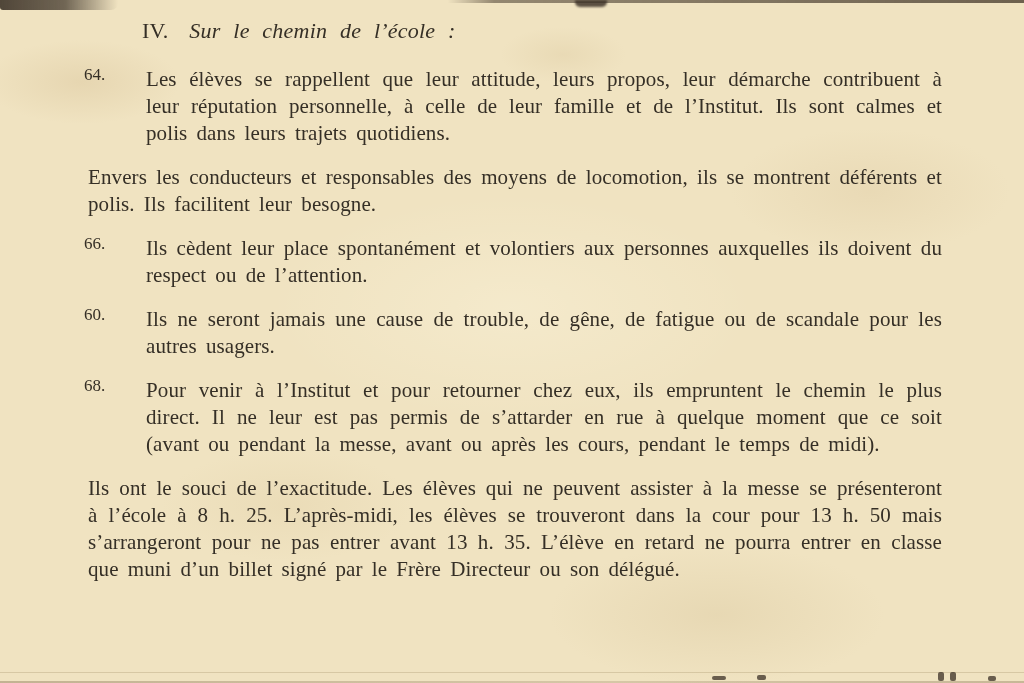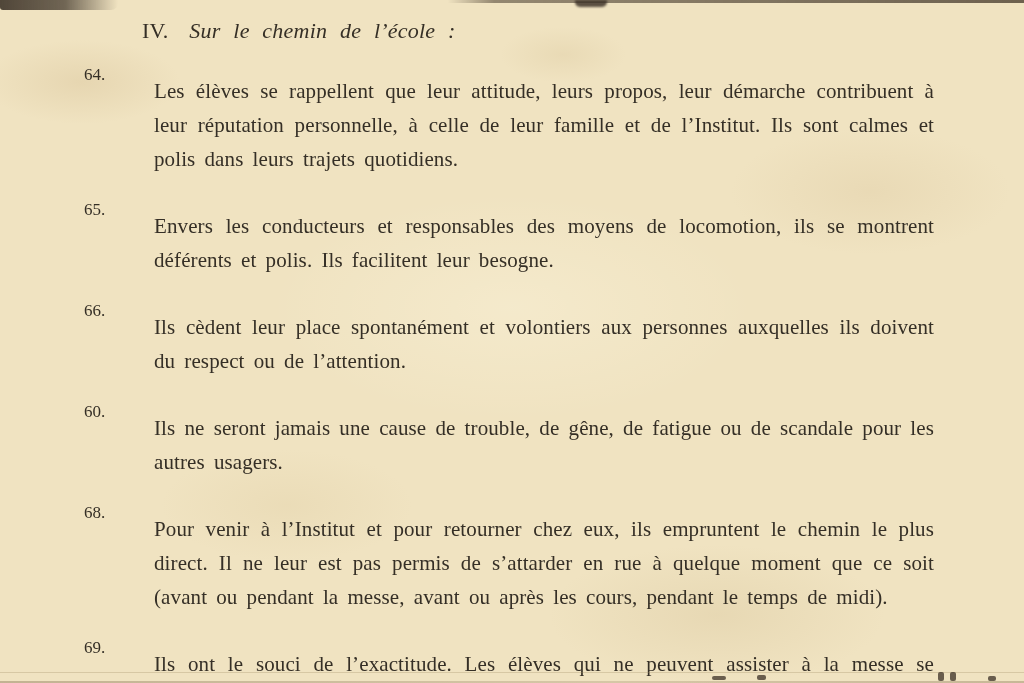--- a/index.html
+++ b/index.html
@@ -53,23 +53,23 @@
     margin-bottom: 9px;
   }
   .rule-number {
     flex: none;
     width: 58px;
     font-size: 17px;
     line-height: 26px;
   }
   .rule-text {
     flex: 1;
-    margin: 12px;
+    margin: 4px;
     font-size: 21px;
-    line-height: 34px;
+    line-height: 27px;
     text-align: justify;
     word-spacing: 0.18em;
     letter-spacing: 0.005em;
     hyphens: auto;
   }
 
   .page-number {
     margin-top: 12px;
     text-align: center;
     font-size: 21px;
@@ -138,41 +138,39 @@
     </h1>
 
     <div class="rules">
 
       <div class="rule">
         <span class="rule-number">64.</span>
         <p class="rule-text" lang="fr">Les élèves se rappellent que leur attitude, leurs propos, leur démarche contribuent à leur réputation personnelle, à celle de leur famille et de l’Institut. Ils sont calmes et polis dans leurs trajets quotidiens.</p>
       </div>
 
       <div class="rule">
-        <span class="rule-number">65.</span>
         <p class="rule-text" lang="fr">Envers les conducteurs et responsables des moyens de locomotion, ils se montrent déférents et polis. Ils facilitent leur besogne.</p>
       </div>
 
       <div class="rule">
         <span class="rule-number">66.</span>
         <p class="rule-text" lang="fr">Ils cèdent leur place spontanément et volontiers aux personnes auxquelles ils doivent du respect ou de l’attention.</p>
       </div>
 
       <div class="rule">
         <span class="rule-number">60.</span>
         <p class="rule-text" lang="fr">Ils ne seront jamais une cause de trouble, de gêne, de fatigue ou de scandale pour les autres usagers.</p>
       </div>
 
       <div class="rule">
         <span class="rule-number">68.</span>
         <p class="rule-text" lang="fr">Pour venir à l’Institut et pour retourner chez eux, ils empruntent le chemin le plus direct. Il ne leur est pas permis de s’attarder en rue à quelque moment que ce soit (avant ou pendant la messe, avant ou après les cours, pendant le temps de midi).</p>
       </div>
 
       <div class="rule">
-        <span class="rule-number">69.</span>
         <p class="rule-text" lang="fr">Ils ont le souci de l’exactitude. Les élèves qui ne peuvent assister à la messe se présenteront à l’école à 8 h. 25. L’après-midi, les élèves se trouveront dans la cour pour 13 h. 50 mais s’arrangeront pour ne pas entrer avant 13 h. 35. L’élève en retard ne pourra entrer en classe que muni d’un billet signé par le Frère Directeur ou son délégué.</p>
       </div>
 
     </div>
 
 
   </div>
 </div>
 
 </body></html>

